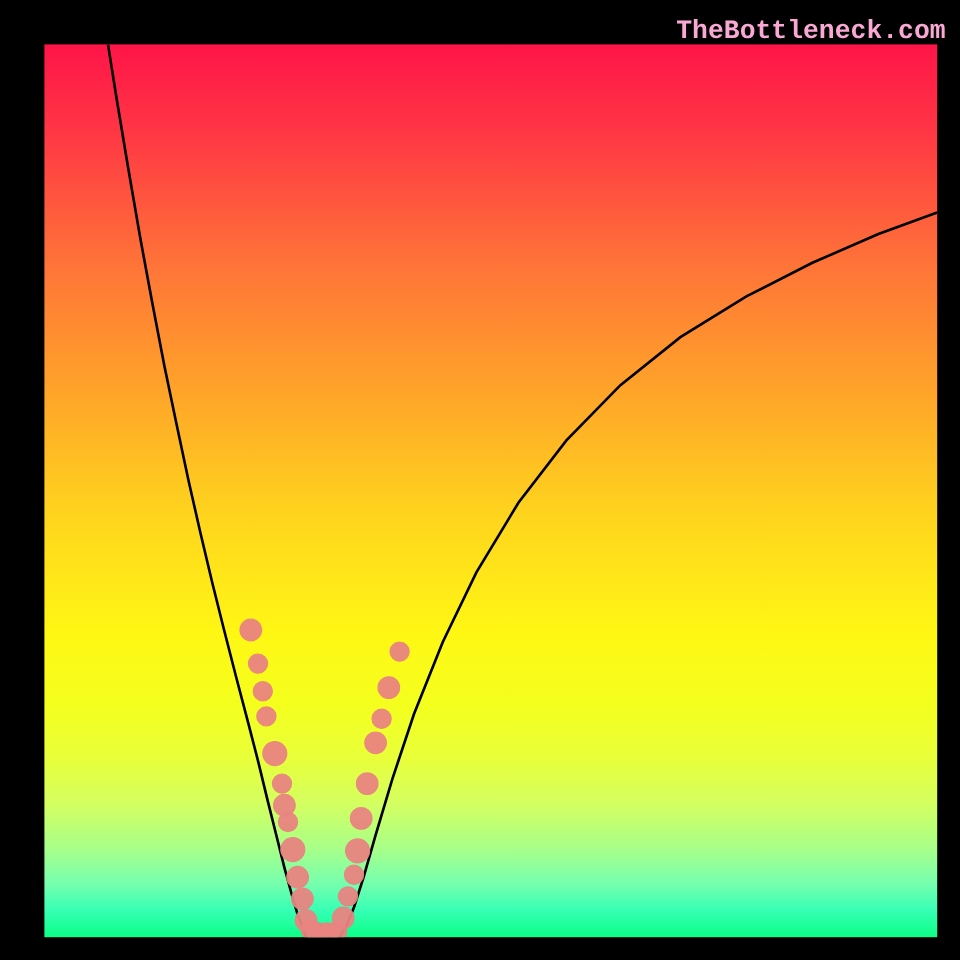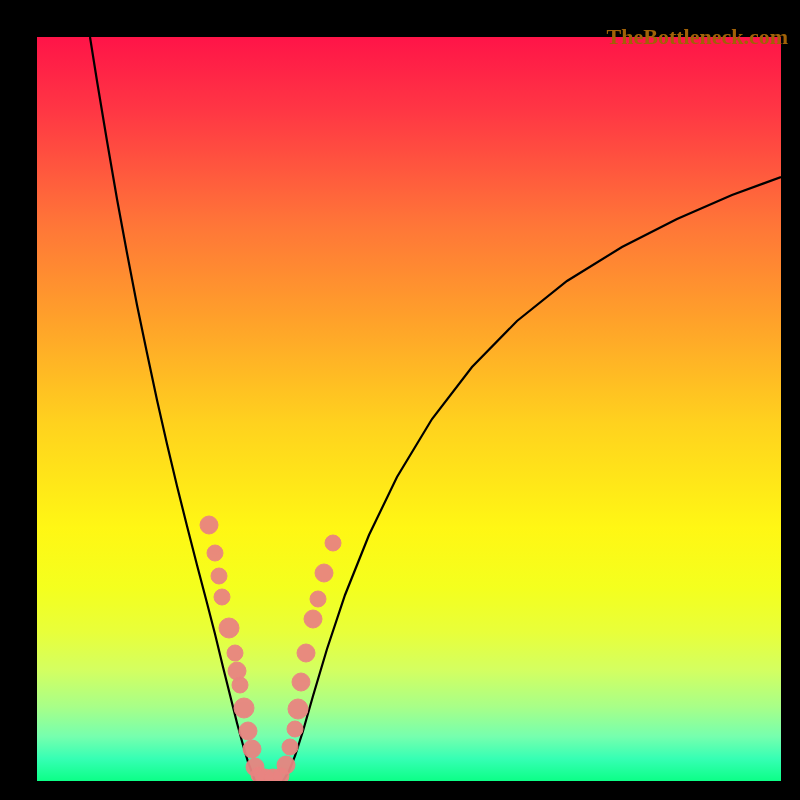--- a/index.html
+++ b/index.html
@@ -39,26 +39,26 @@
   }
   .plot-svg {
     position: absolute;
     left: 0;
     top: 0;
     width: 744px;
     height: 744px;
   }
   .watermark {
     position: absolute;
-    top: 24px;
+    top: 14px;
     right: 12px;
-    font-family: Liberation Serif, serif;
+    font-family: Liberation Mono, monospace;
     font-size: 22px;
     font-weight: 600;
-    color: #a16207;
+    color: #f9a8d4;
   }
   .curve {
     fill: none;
     stroke: #000;
     stroke-width: 2.2;
   }
   .marker {
     fill: #e98481;
     stroke: #e98481;
     opacity: 0.95;

